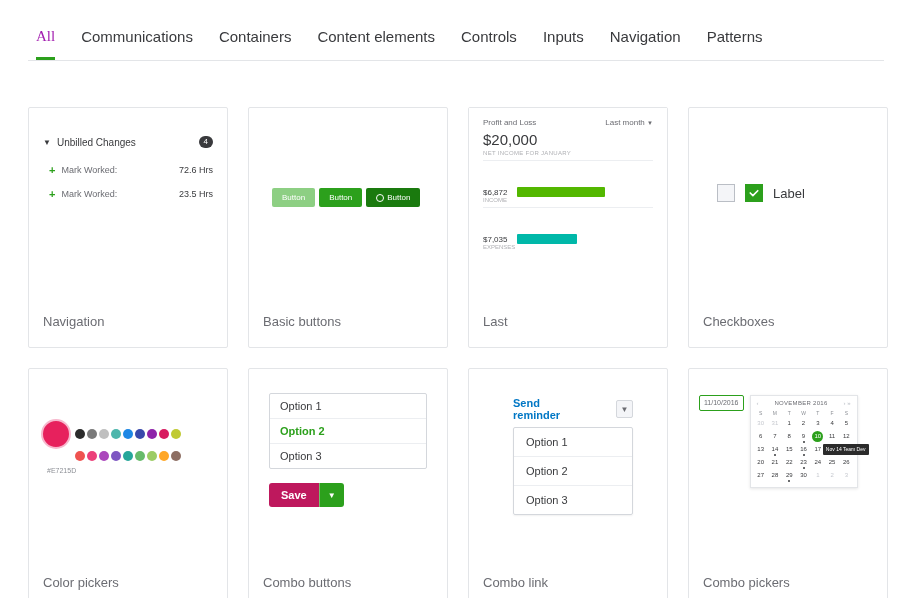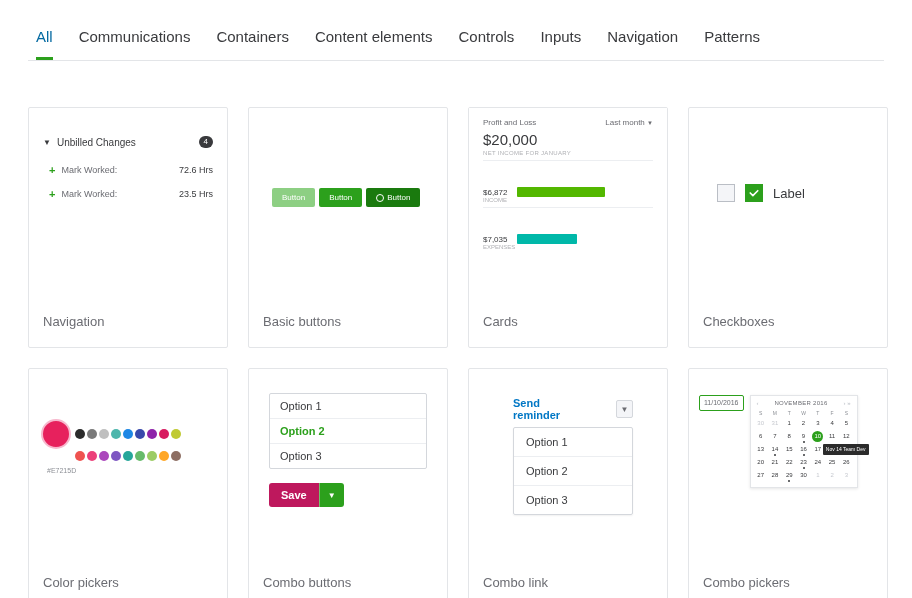--- a/index.html
+++ b/index.html
@@ -1,20 +1,20 @@
 <!DOCTYPE html>
 <html><head>
 <meta charset="utf-8">
 <style>
   * { box-sizing: border-box; margin: 0; padding: 0; }
   body { font-family: -apple-system, BlinkMacSystemFont, "Segoe UI", Helvetica, Arial, sans-serif; background: #fff; color: #393a3d; width: 912px; }
   .page { padding: 16px 28px 30px 28px; }
   .tabs { display: flex; gap: 26px; border-bottom: 1px solid #e3e5e8; padding: 8px 8px 0 8px; }
   .tab { font-size: 15px; color: #393a3d; padding: 4px 0 12px 0; cursor: pointer; border-bottom: 3px solid transparent; }
-  .tab.active { color: #0369a1; border-bottom-color: #2ca01c; }
+  .tab.active { color: #a21caf; border-bottom-color: #2ca01c; font-family: Liberation Serif, serif; }
   .grid { display: grid; grid-template-columns: repeat(4, 200px); gap: 20px; margin-top: 46px; }
   .card { border: 1px solid #e3e5e8; border-radius: 2px; height: 241px; display: flex; flex-direction: column; justify-content: space-between; cursor: pointer; background:#fff; }
   .card-preview { flex: 1; position: relative; overflow: hidden; }
   .card-title { font-size: 13px; color: #6b6c72; padding: 10px 14px 18px 14px; }
   
   .acc { padding: 28px 14px 0 14px; font-size: 10px; }
   .acc-head { display: flex; align-items: center; justify-content: space-between; margin-bottom: 16px; }
   .acc-head .title { display:flex; align-items:center; gap:6px; }
   .acc-caret { font-size:8px; }
   .badge { background:#393a3d; color:#fff; border-radius:8px; font-size:8px; padding:0 5px; line-height:12px; }
@@ -162,21 +162,21 @@
         </div>
         <div class="pl-line">
           <div class="pl-bar">
                 <span class="v">$7,035</span>
                 <span class="bar teal"></span>
               </div>
           <div class="label" style="font-size:6px;color:#b0b1b5;">EXPENSES</div>
         </div>
       </div>
     </div>
-    <div class="card-title">Cards</div>
+    <div class="card-title">Last</div>
   </div>
 
   <div class="card">
     <div class="card-preview">
       <div class="cbx">
         <span class="cbx-box"></span>
         <span class="cbx-box checked">
           <svg viewBox="0 0 16 16">
                 <path d="M3 8 L6.5 11.5 L13 5" stroke="#fff" stroke-width="2.2" fill="none" stroke-linecap="round" stroke-linejoin="round"></path>
               </svg>

